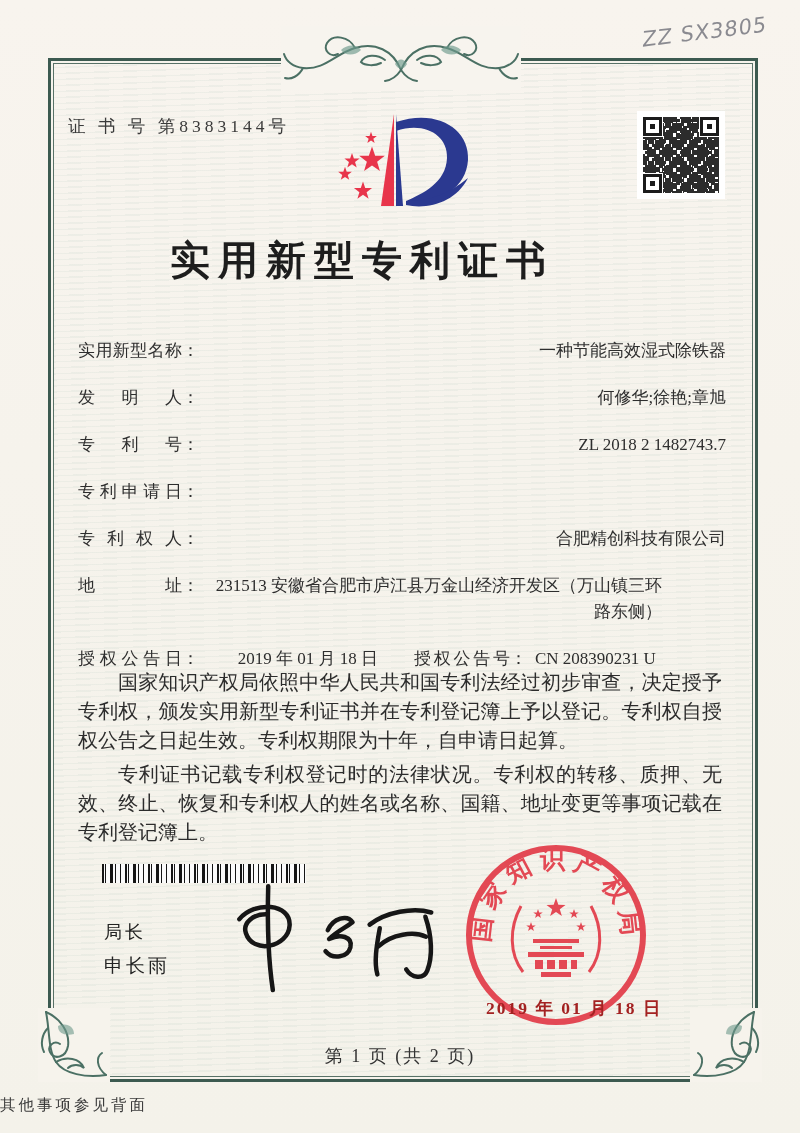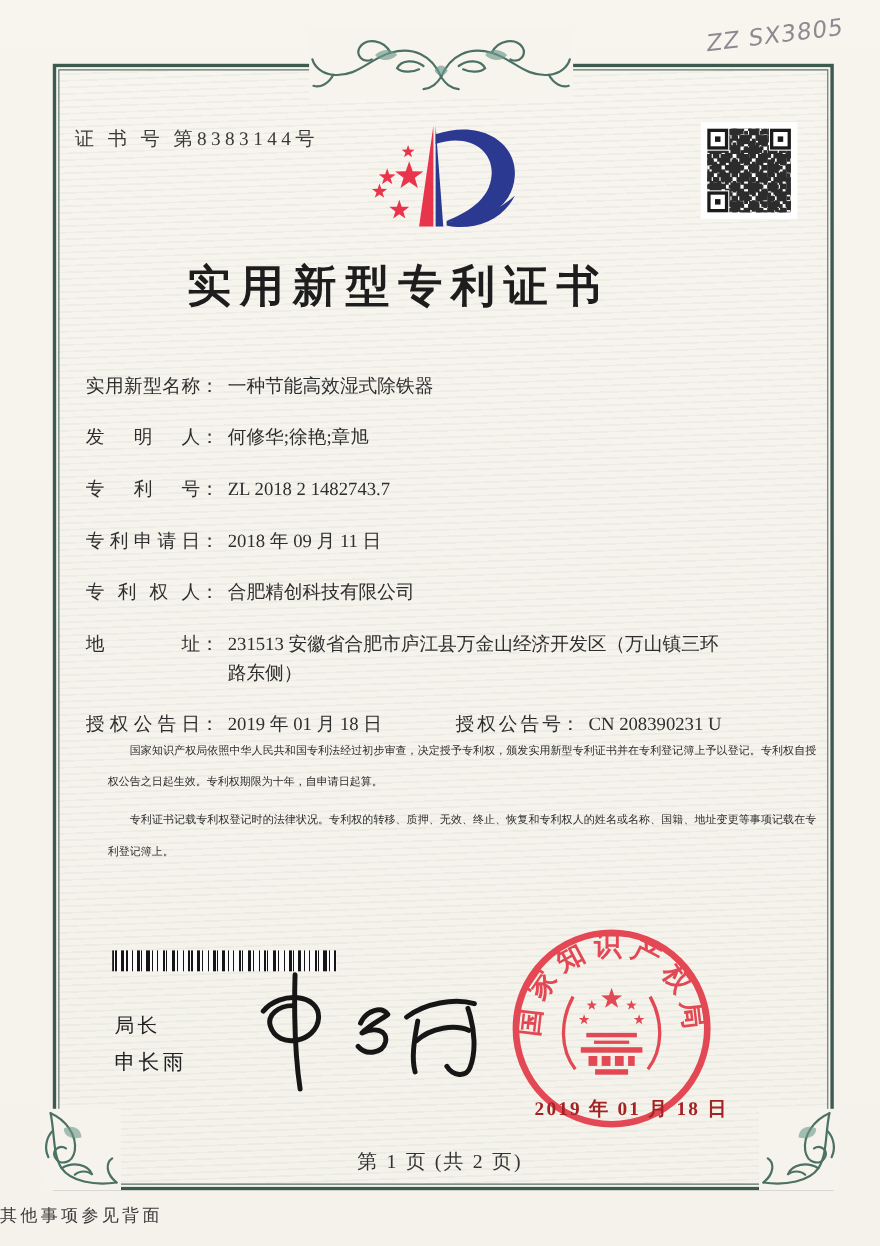--- a/index.html
+++ b/index.html
@@ -67,31 +67,30 @@
   
   .fields{position:absolute;left:78px;top:338px;width:648px;font-size:17px;color:#2e2e2e;}
   .frow{display:flex;align-items:flex-start;line-height:26px;margin-bottom:21px;}
   .frow.addr{margin-bottom:21px;}
   .flabel{
     display:inline-block;width:104px;
     text-align:justify;text-align-last:justify;
     flex:0 0 104px;
   }
   .fcolon{flex:0 0 auto;margin-right:8px;}
-  .fvalue{flex:1 1 auto;}
+  .fvalue{flex:1 1 auto;text-align:right;}
   .addr .fvalue{max-width:455px;}
   .pair2{display:flex;margin-left:36px;}
   .pair2 .flabel{width:96px;flex:0 0 96px;}
   .grp1{display:flex;width:300px;flex:0 0 300px;}
   
   .body-text{
     position:absolute;left:78px;top:668px;width:644px;
-    font-size:10px;line-height:29px;color:#2c2c2c;
+    font-size:20px;line-height:29px;color:#2c2c2c;
     text-align:justify;
-    margin-left:20px;
   }
   .body-text p{margin:0 0 5px 0;text-indent:2em;}
   
   .barcode{
     position:absolute;left:102px;top:864px;width:204px;height:19px;
     background:repeating-linear-gradient(90deg,
       #161616 0 2px,#fbfbfb 2px 3px,#161616 3px 4px,#fbfbfb 4px 8px,
       #161616 8px 11px,#fbfbfb 11px 13px,#161616 13px 14px,#fbfbfb 14px 18px,
       #161616 18px 19px,#fbfbfb 19px 23px);
   }
@@ -215,21 +214,20 @@
       <span class="fvalue">何修华;徐艳;章旭</span>
     </div>
     <div class="frow">
       <span class="flabel">专利号</span>
         <span class="fcolon">：</span>
       <span class="fvalue">ZL 2018 2 1482743.7</span>
     </div>
     <div class="frow">
       <span class="flabel">专利申请日</span>
         <span class="fcolon">：</span>
-      <span class="fvalue">2018 年 09 月 11 日</span>
     </div>
     <div class="frow">
       <span class="flabel">专利权人</span>
         <span class="fcolon">：</span>
       <span class="fvalue">合肥精创科技有限公司</span>
     </div>
     <div class="frow addr">
       <span class="flabel">地址</span>
         <span class="fcolon">：</span>
       <span class="fvalue">231513 安徽省合肥市庐江县万金山经济开发区（万山镇三环路东侧）</span>

